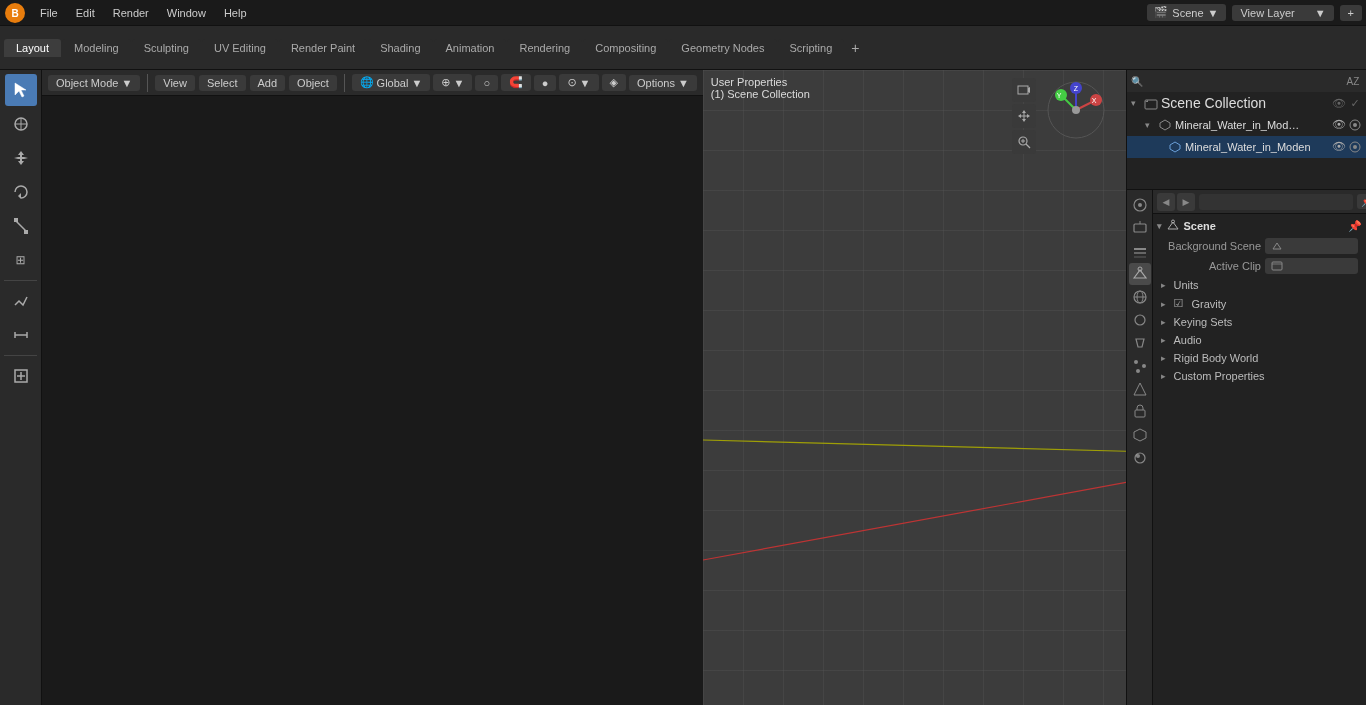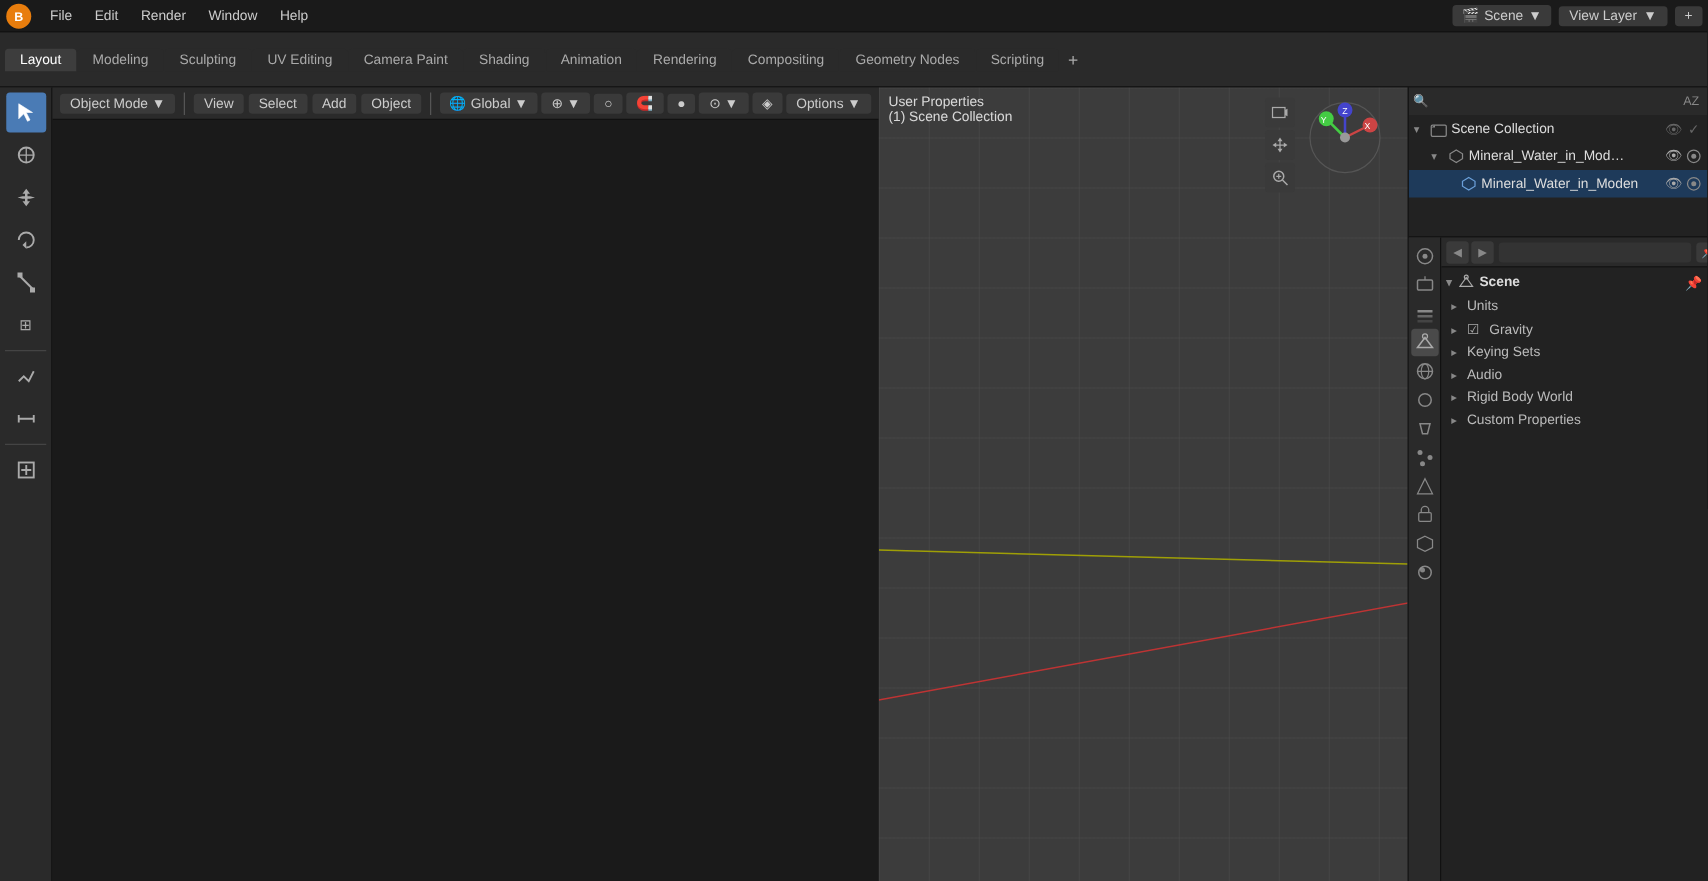--- a/index.html
+++ b/index.html
@@ -375,36 +375,36 @@
   <span class="menu-item">Edit</span>
   <span class="menu-item">Render</span>
   <span class="menu-item">Window</span>
   <span class="menu-item">Help</span>
   <div style="margin-left:auto; display:flex; align-items:center; gap:6px;">
     <div style="display:flex; align-items:center; background:#3a3a3a; border-radius:3px; padding:2px 8px; gap:4px;">
       <span>🎬</span>
       <span>Scene</span>
       <span>▼</span>
     </div>
-    <div style="display:flex; align-items:center; background:#3a3a3a; border-radius:3px; padding:2px 8px; gap:5px;">
+    <div style="display:flex; align-items:center; background:#3a3a3a; border-radius:3px; padding:2px 8px; gap:20px;">
       <span>View Layer</span>
       <span>▼</span>
     </div>
     <div style="background:#3a3a3a; border-radius:3px; padding:2px 8px;">
       <span>+</span>
     </div>
   </div>
 </div>
 
 <div id="workspace-tabs">
   <span class="ws-tab active">Layout</span>
   <span class="ws-tab">Modeling</span>
   <span class="ws-tab">Sculpting</span>
   <span class="ws-tab">UV Editing</span>
-  <span class="ws-tab">Camera Paint</span>
+  <span class="ws-tab">Render Paint</span>
   <span class="ws-tab">Shading</span>
   <span class="ws-tab">Animation</span>
   <span class="ws-tab">Rendering</span>
   <span class="ws-tab">Compositing</span>
   <span class="ws-tab">Geometry Nodes</span>
   <span class="ws-tab">Scripting</span>
   <span class="ws-tab-add">+</span>
 </div>
 
 <div id="main">
@@ -603,21 +603,21 @@
           <div class="o-icon" title="Sort">AZ</div>
         </div>
       </div>
 
       <div style="display:flex; align-items:center; padding:2px 4px; gap:3px; height:22px;">
         <span style="color:#888; font-size:9px; width:10px;">▾</span>
         <svg width="14" height="14" viewBox="0 0 14 14">
           <rect x="1" y="4" width="12" height="9" rx="1" fill="none" stroke="#888" stroke-width="1"></rect>
           <path d="M1 6 L4 4 L4 6" fill="#888"></path>
         </svg>
-        <span style="color:#ddd; font-size:11px;">Scene Collection</span>
+        <span style="color:#ddd; font-size:14px;">Scene Collection</span>
         <div style="margin-left:auto; display:flex; gap:2px;">
           <span style="color:#666; font-size:11px;">👁</span>
           <span style="color:#666; font-size:11px; width:14px; text-align:center;">✓</span>
         </div>
       </div>
 
       <div style="display:flex; align-items:center; padding:2px 4px 2px 18px; gap:3px; height:22px;">
         <span style="color:#888; font-size:9px; width:10px;">▾</span>
         <svg width="14" height="14" viewBox="0 0 14 14">
           <polygon points="7,2 12,5 12,9 7,12 2,9 2,5" fill="none" stroke="#888" stroke-width="1"></polygon>
@@ -740,21 +740,40 @@
             <span class="section-arrow">▾</span>
             <svg width="14" height="14" viewBox="0 0 14 14" style="margin-right:4px;">
               <path d="M2 10 L7 3 L12 10 Z" fill="none" stroke="#aaa" stroke-width="1"></path>
               <circle cx="7" cy="2.5" r="1.5" fill="none" stroke="#aaa" stroke-width="1"></circle>
             </svg>
             <span>Scene</span>
             <div style="margin-left:auto; cursor:pointer; color:#888;">📌</div>
           </div>
 
 
-
+          <div class="prop-row">
+            <span class="prop-label">Background Scene</span>
+            <div class="prop-value" style="flex:1; cursor:pointer;">
+              <svg width="12" height="12" viewBox="0 0 12 12">
+                <path d="M2 9 L6 3 L10 9 Z" fill="none" stroke="#888" stroke-width="1"></path>
+              </svg>
+              <span style="font-size:10px; color:#666;">                      </span>
+            </div>
+          </div>
+
+          <div class="prop-row">
+            <span class="prop-label">Active Clip</span>
+            <div class="prop-value" style="flex:1; cursor:pointer;">
+              <svg width="12" height="12" viewBox="0 0 12 12">
+                <rect x="1" y="2" width="10" height="8" rx="1" fill="none" stroke="#888" stroke-width="1"></rect>
+                <line x1="1" y1="4" x2="11" y2="4" stroke="#888" stroke-width="0.8"></line>
+              </svg>
+              <span style="font-size:10px; color:#666;">                      </span>
+            </div>
+          </div>
 
           <div class="collapse-item">
             <span class="section-arrow">▸</span>
             <span>Units</span>
           </div>
 
           <div class="collapse-item">
             <span class="section-arrow">▸</span>
             <span style="color:#aaa; margin-right:4px;">☑</span>
             <span>Gravity</span>

